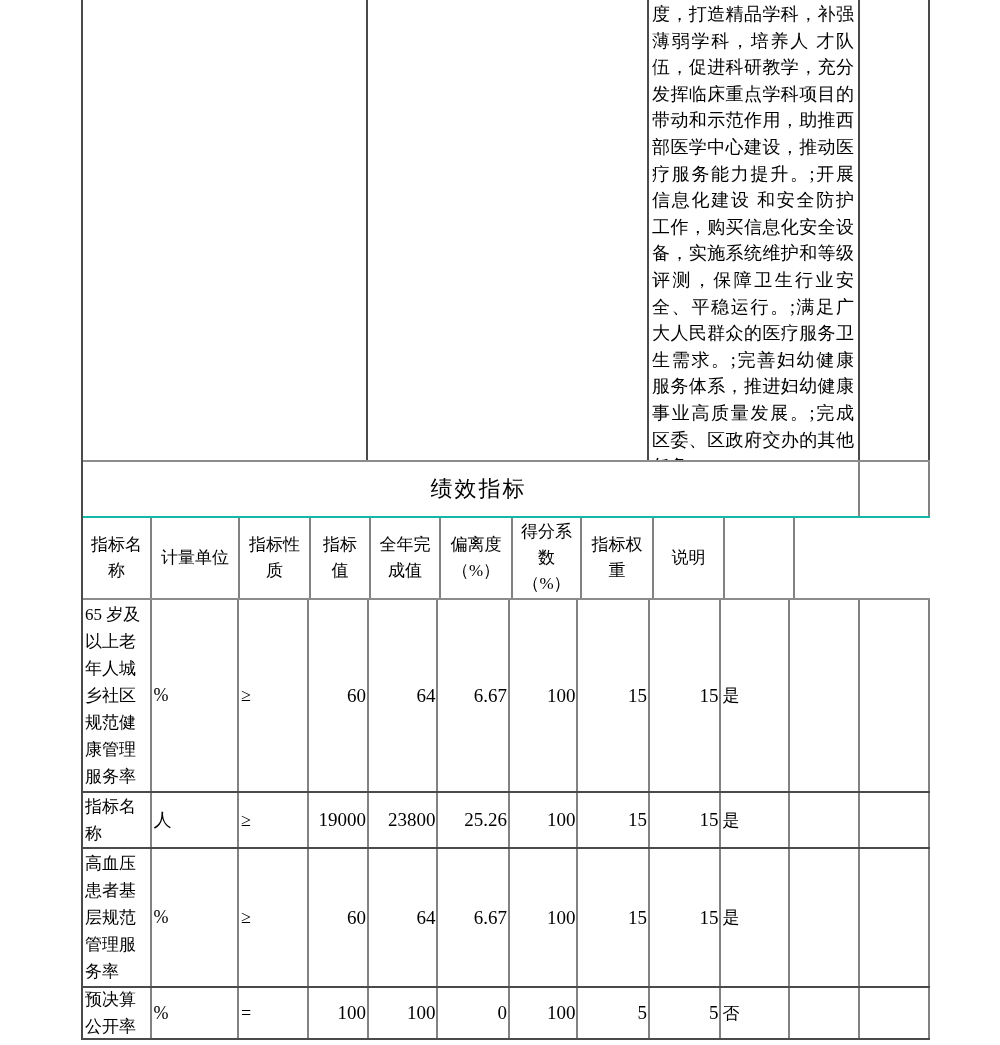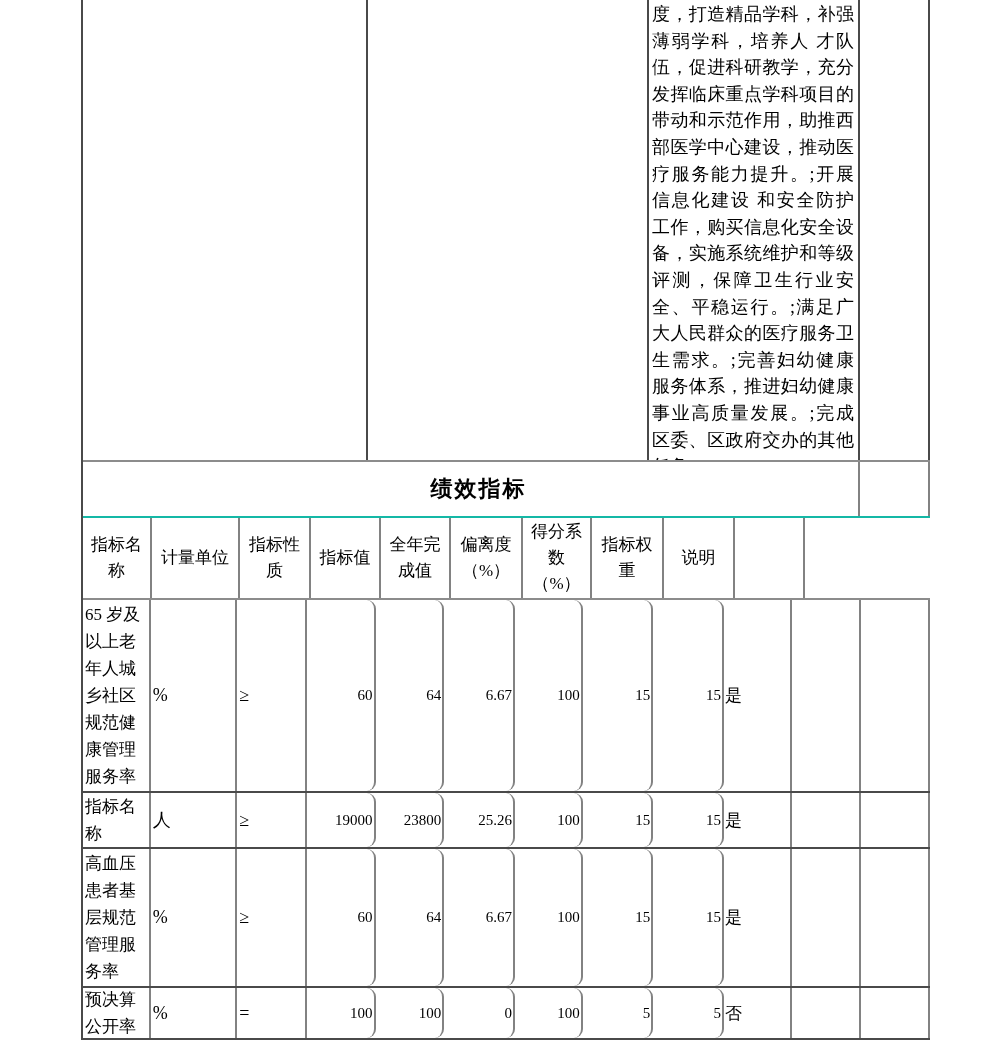--- a/index.html
+++ b/index.html
@@ -19,37 +19,36 @@
   .cont-text{
     display:block; font-size:18px; line-height:26.6px; padding:1px 4px 0 3px;
     text-align:justify; text-align-last:left;
   }
 
   
   .title-row { height:54px; }
   .title-cell{
     width:777px; justify-content:center; font-size:22px; letter-spacing:2px;
     padding-left:16px;
-    font-weight:bold;
   }
 
   
   .header-row { height:84px; border-top:2px solid #14b8a6; border-bottom:2px solid #8c8c8c; }
   .hdr{ justify-content:center; text-align:center; font-size:17px; line-height:26px; padding:0 4px; }
 
   
   .data-row { border-bottom:2px solid #4a4a4a; }
   #r1{height:193px} #r2{height:56px} #r3{height:139px} #r4{height:52px}
-  .w0{width:69px} .w1{width:88px} .w2{width:71px} .w3{width:70px} .w4{width:70px}
+  .w0{width:69px} .w1{width:88px} .w2{width:71px} .w3{width:60px} .w4{width:70px}
   .w5{width:72px} .w6{width:69px} .w7{width:72px} .w8{width:72px} .w9{width:69px}
   .w10{width:71px} .w11{width:70px}
 
   .name{ font-size:17px; line-height:27px; padding:0 2px; text-align:left;font-family:Liberation Serif, serif; }
   .unit{ font-size:18px; padding-left:2px; }
-  .num{ justify-content:flex-end; padding-right:1px; font-size:15px;border-radius:9px; }
+  .num{ justify-content:flex-end; padding-right:1px; font-size:19px; }
   .core{ font-size:17px; padding-left:1px; }
 </style>
 </head>
 <body>
 
 <div class="page">
   <div class="doc-table">
 
     <div class="row sec1">
       <div class="cell s0"></div>

